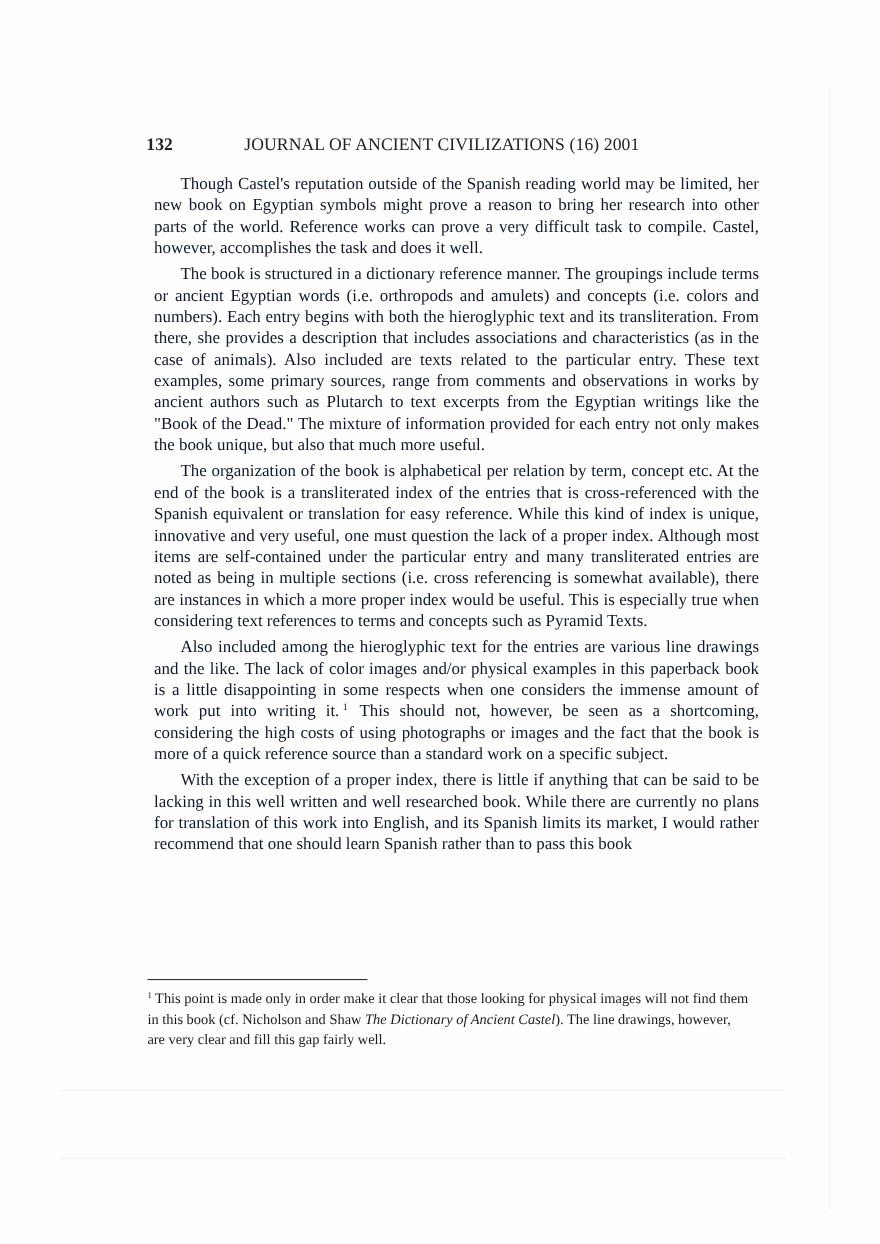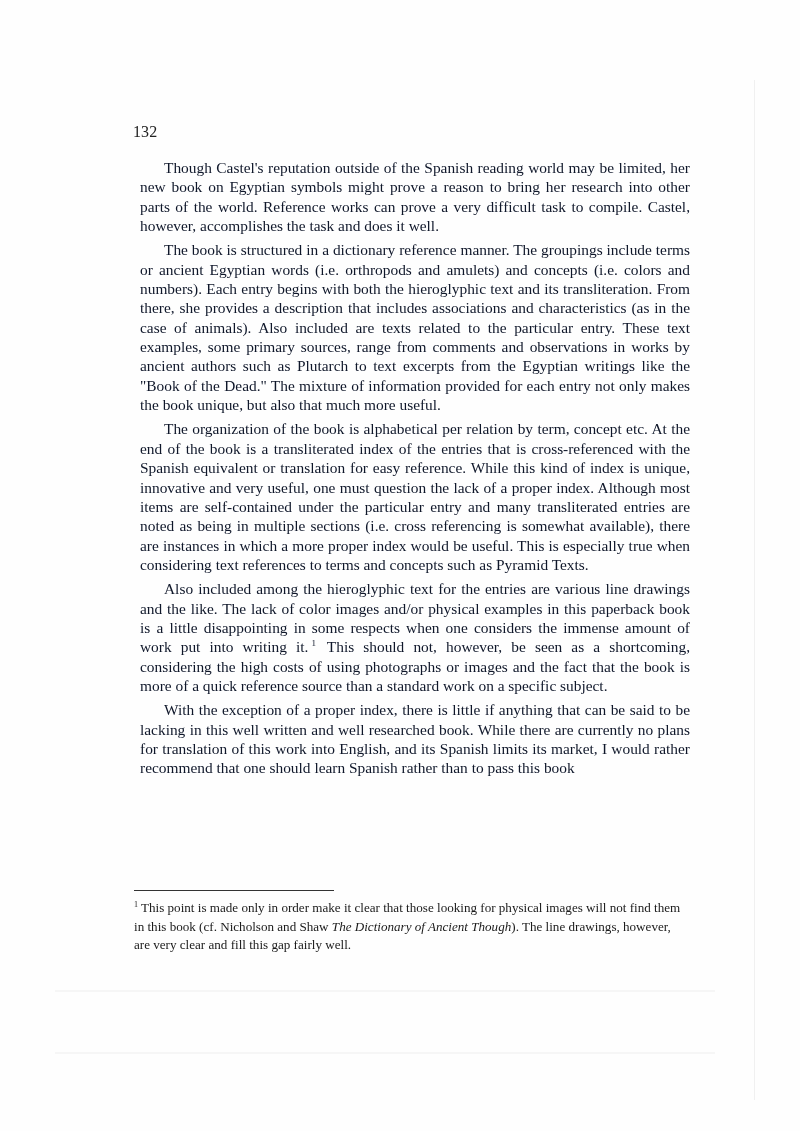--- a/index.html
+++ b/index.html
@@ -39,20 +39,21 @@
     width: 560px;
     height: 22px;
     font-size: 16px;
     line-height: 22px;
     letter-spacing: 0.1px;
     color: #222;
   }
   .header .page-num {
     position: absolute;
     left: 0;
+    font-weight: bold;
   }
   .header .running-title {
     position: absolute;
     left: 89px;
   }
   .body-text {
     position: absolute;
     left: 140px;
     top: 158px;
     width: 550px;
@@ -107,28 +108,29 @@
 </head>
 <body>
 
 <div class="page">
   <div class="scan-edge"></div>
   <div class="scan-band" style="top:990px"></div>
   <div class="scan-band" style="top:1052px"></div>
 
   <div class="header">
     <span class="page-num">132</span>
+    <span class="running-title">JOURNAL OF ANCIENT CIVILIZATIONS (16) 2001</span>
   </div>
 
   <div class="body-text">
     <p>Though Castel's reputation outside of the Spanish reading world may be limited, her new book on Egyptian symbols might prove a reason to bring her research into other parts of the world.  Reference works can prove a very difficult task to compile. Castel, however, accomplishes the task and does it well.</p>
     <p>The book is structured in a dictionary reference manner.  The groupings include terms or ancient Egyptian words (i.e. orthropods and amulets) and concepts (i.e. colors and numbers).  Each entry begins with both the hieroglyphic text and its transliteration.  From there, she provides a description that includes associations and characteristics (as in the case of animals).  Also included are texts related to the particular entry.  These text examples, some primary sources, range from comments and observations in works by ancient authors such as Plutarch to text excerpts from the Egyptian writings like the "Book of the Dead."  The mixture of information provided for each entry not only makes the book unique, but also that much more useful.</p>
     <p>The organization of the book is alphabetical per relation by term, concept etc. At the end of the book is a transliterated index of the entries that is cross-referenced with the Spanish equivalent or translation for easy reference.  While this kind of index is unique, innovative and very useful, one must question the lack of a proper index.  Although most items are self-contained under the particular entry and many transliterated entries are noted as being in multiple sections (i.e. cross referencing is somewhat available), there are instances in which a more proper index would be useful.  This is especially true when considering text references to terms and concepts such as Pyramid Texts.</p>
     <p><span>Also included among the hieroglyphic text for the entries are various line drawings and the like.  The lack of color images and/or physical examples in this paperback book is a little disappointing in some respects when one considers the immense amount of work put into writing it.</span><sup class="fnref">1</sup><span> This should not, however, be seen as a shortcoming, considering the high costs of using photographs or images and the fact that the book is more of a quick reference source than a standard work on a specific subject.</span></p>
     <p>With the exception of a proper index, there is little if anything that can be said to be lacking in this well written and well researched book.  While there are currently no plans for translation of this work into English, and its Spanish limits its market, I would rather recommend that one should learn Spanish rather than to pass this book</p>
   </div>
 
   <div class="fn-rule"></div>
 
   <div class="footnote">
-    <sup>1</sup><span>This point is made only in order make it clear that those looking for physical images will not find them in this book (cf. Nicholson and Shaw </span><i>The Dictionary of Ancient Though</i><span>).  The line drawings, however, are very clear and fill this gap fairly well.</span>
+    <sup>1</sup><span>This point is made only in order make it clear that those looking for physical images will not find them in this book (cf. Nicholson and Shaw </span><i>The Dictionary of Ancient Castel</i><span>).  The line drawings, however, are very clear and fill this gap fairly well.</span>
   </div>
 </div>
 
 </body></html>

